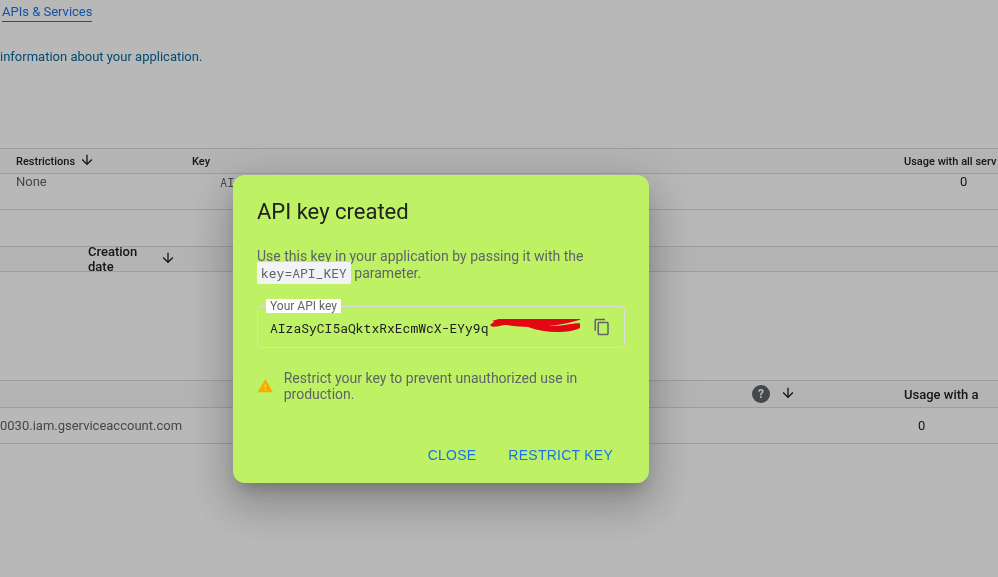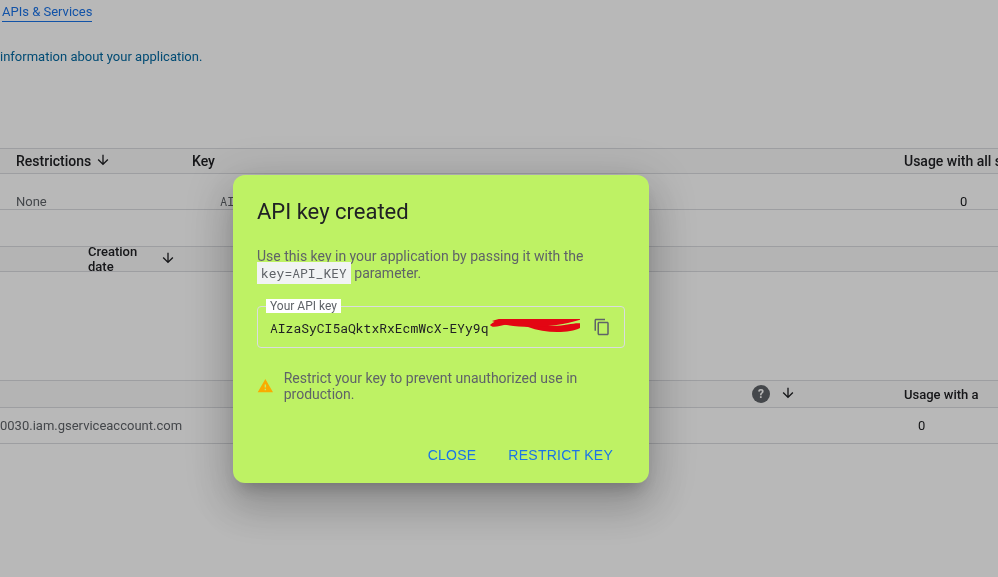--- a/index.html
+++ b/index.html
@@ -34,31 +34,31 @@
       color: #0369a1;
     }
     .spacer1 { height: 70px; }
     .table-header-row {
       display: flex;
       align-items: center;
       height: 26px;
       border-top: 1px solid #dadce0;
       border-bottom: 1px solid #dadce0;
       background: #fafafa;
-      font-size: 14px;
+      font-size: 11px;
       font-weight: 500;
       color: #202124;
     }
     .col-restrictions { width: 176px; padding-left: 16px; display: flex; align-items: center; gap: 4px; }
     .col-key { width: 712px; padding-left: 16px; }
     .col-usage { flex: 1; padding-left: 16px; white-space: nowrap; overflow: hidden; }
     .col-creation { width: 176px; padding-left: 88px; display: flex; align-items: center; gap: 17px; }
     .data-row {
       display: flex;
-      align-items: flex-end;
+      align-items: flex-start;
       height: 36px;
       border-bottom: 1px solid #dadce0;
       font-size: 13px;
       color: #5f6368;
       gap: 28px;
     }
     .data-row .col-key { font-family: "Roboto Mono", monospace; font-size: 12px; }
     .data-row .col-usage { color: #202124; }
     .spacer2 { height: 36px; }
     .row-header2 {

